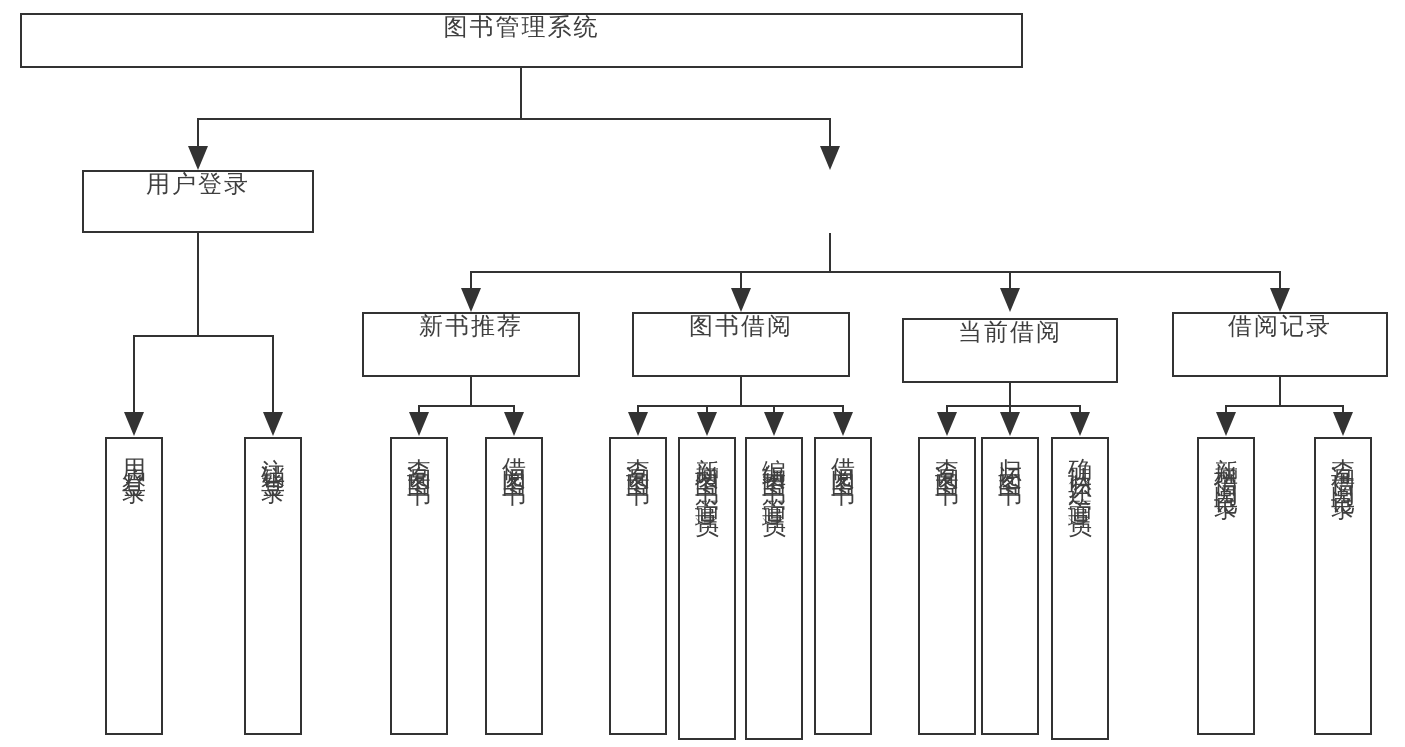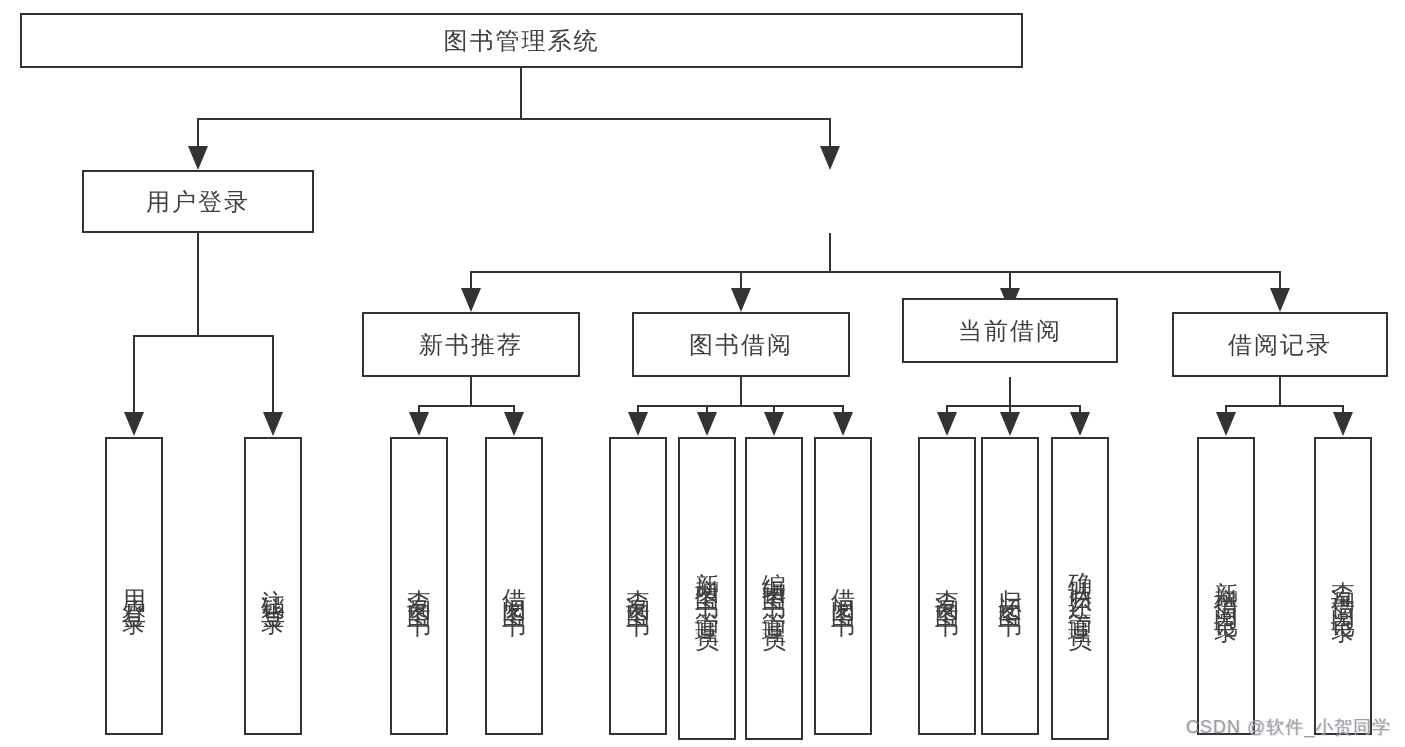--- a/index.html
+++ b/index.html
@@ -2,21 +2,21 @@
 <html><head>
 <meta charset="utf-8">
 <style>
   html,body{margin:0;padding:0;background:#ffffff;}
   .canvas{
     position:relative;width:1405px;height:747px;background:#ffffff;
     font-family:"Liberation Sans","DejaVu Sans",sans-serif;overflow:hidden;
   }
   .box{
     position:absolute;box-sizing:border-box;border:2px solid #333333;background:#ffffff;
-    display:flex;align-items:center;justify-content:center;
+    display:flex;align-items:flex-start;justify-content:center;
   }
   .hl{
     font-size:24px;letter-spacing:2px;color:#3f3f3f;line-height:1;white-space:nowrap;
   }
   .vl{
     writing-mode:vertical-rl;text-orientation:mixed;
     font-size:24px;letter-spacing:8px;color:#3f3f3f;line-height:1;white-space:nowrap;
   }
   .ln{position:absolute;background:#333333;}
   .ar{
@@ -101,21 +101,21 @@
   <div class="box" style="left:82px;top:170px;width:232px;height:63px">
     <span class="hl">用户登录</span>
   </div>
 
   <div class="box" style="left:362px;top:312px;width:218px;height:65px">
     <span class="hl">新书推荐</span>
   </div>
   <div class="box" style="left:632px;top:312px;width:218px;height:65px">
     <span class="hl">图书借阅</span>
   </div>
-  <div class="box" style="left:902px;top:298px;width:216px;height:65px">
+  <div class="box" style="left:902px;top:318px;width:216px;height:65px">
     <span class="hl">当前借阅</span>
   </div>
   <div class="box" style="left:1172px;top:312px;width:216px;height:65px">
     <span class="hl">借阅记录</span>
   </div>
 
   <div class="box" style="left:105px;top:437px;width:58px;height:298px">
     <span class="vl">用户登录</span>
   </div>
   <div class="box" style="left:244px;top:437px;width:58px;height:298px">
@@ -152,15 +152,14 @@
     <span class="vl">确认归还（管理员）</span>
   </div>
 
   <div class="box" style="left:1197px;top:437px;width:58px;height:298px">
     <span class="vl">新增借阅记录</span>
   </div>
   <div class="box" style="left:1314px;top:437px;width:58px;height:298px">
     <span class="vl">查询借阅记录</span>
   </div>
 
-  <div class="wm">CSDN @软件_小贺同学</div>
 
 </div>
 
 </body></html>

